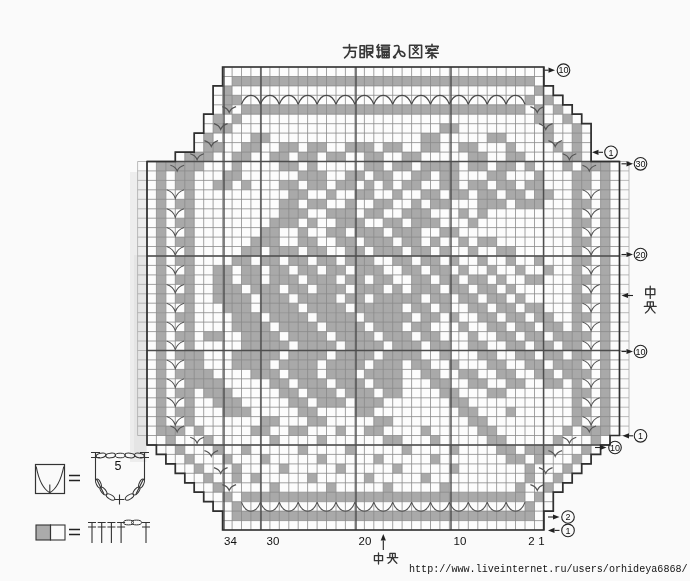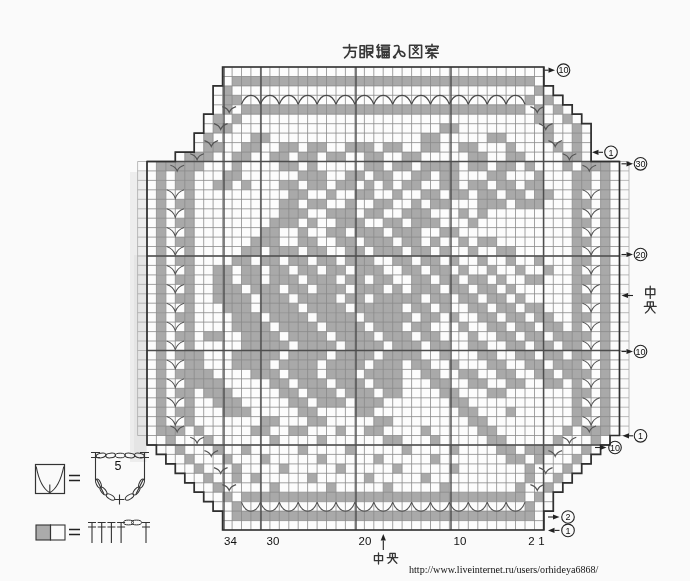--- a/index.html
+++ b/index.html
@@ -1,16 +1,16 @@
 <!DOCTYPE html>
 <html><head><meta charset="utf-8">
 <style>
 html,body{margin:0;padding:0;}
 body{width:690px;height:581px;background:#fafafa;font-family:"Liberation Sans",sans-serif;position:relative;overflow:hidden;}
-.url{position:absolute;left:409px;top:563.5px;font-family:Liberation Serif, serif;font-size:10.1px;color:#111;}
+.url{position:absolute;left:409px;top:563.5px;font-family:Liberation Mono, monospace;font-size:10.1px;color:#111;}
 </style></head>
 <body>
 
 <svg width="690" height="581" viewBox="0 0 690 581" style="position:absolute;left:0;top:0">
 
 <path d="M222.6 67.0 L543.9 67.0 L543.9 85.9 L553.3 85.9 L553.3 95.3 L562.8 95.3 L562.8 104.8 L572.2 104.8 L572.2 114.2 L581.7 114.2 L581.7 123.7 L591.1 123.7 L591.1 161.5 L619.5 161.5 L619.5 435.5 L610.0 435.5 L610.0 445.0 L600.6 445.0 L600.6 454.4 L591.1 454.4 L591.1 463.9 L581.7 463.9 L581.7 473.3 L572.2 473.3 L572.2 482.8 L562.8 482.8 L562.8 492.2 L553.3 492.2 L553.3 511.1 L543.9 511.1 L543.9 530.0 L222.6 530.0 L222.6 511.1 L213.1 511.1 L213.1 501.7 L203.7 501.7 L203.7 492.2 L194.2 492.2 L194.2 482.8 L184.8 482.8 L184.8 473.3 L175.3 473.3 L175.3 463.9 L165.9 463.9 L165.9 454.4 L156.4 454.4 L156.4 445.0 L147.0 445.0 L147.0 161.5 L175.3 161.5 L175.3 152.1 L194.2 152.1 L194.2 133.1 L203.7 133.1 L203.7 114.2 L213.1 114.2 L213.1 85.9 L222.6 85.9 Z" fill="#fcfcfc" stroke="none"></path>
 
 <rect x="130" y="172" width="16.5" height="290" fill="#eaeaea" opacity="0.8"></rect>
 <rect x="134" y="255" width="12.5" height="200" fill="#e2e2e2" opacity="0.75"></rect>
 

